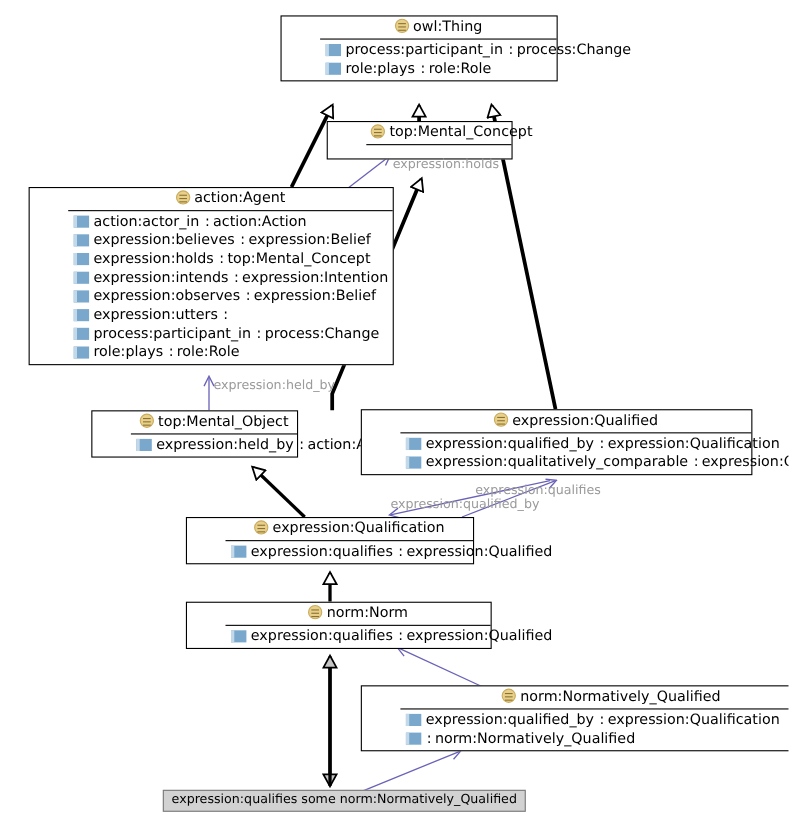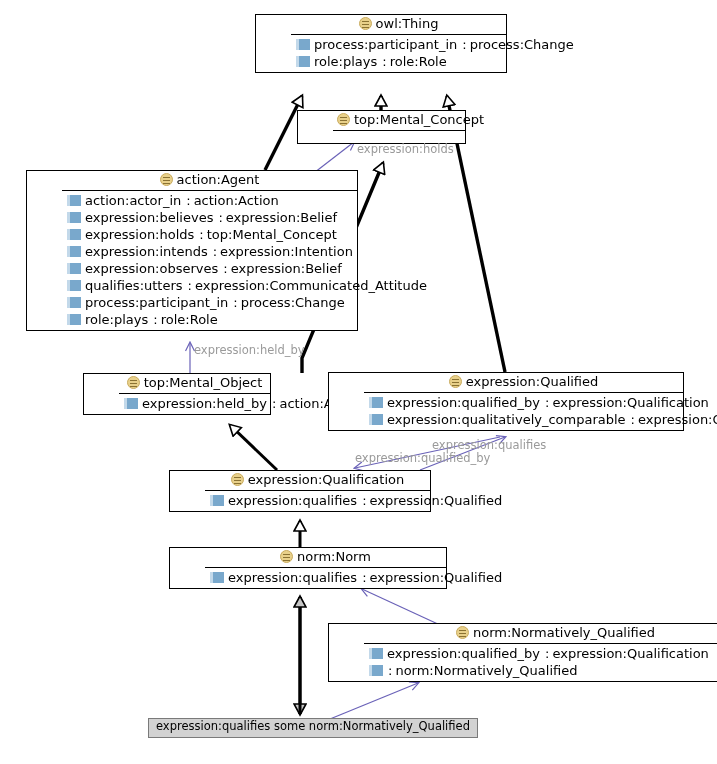--- a/index.html
+++ b/index.html
@@ -245,23 +245,22 @@
         <span>expression:Intention</span>
       </div>
       <div class="prop-row">
         <span class="prop-icon"></span>
         <span class="prop-name">expression:observes</span>
         <span class="prop-sep">:</span>
         <span>expression:Belief</span>
       </div>
       <div class="prop-row">
         <span class="prop-icon"></span>
-        <span class="prop-name">qualifies:utters</span>
-        <span class="prop-sep">:</span>
-        <span>expression:Communicated_Attitude</span>
+        <span class="prop-name">expression:utters</span>
+        <span class="prop-sep">:</span>
       </div>
       <div class="prop-row">
         <span class="prop-icon"></span>
         <span class="prop-name">process:participant_in</span>
         <span class="prop-sep">:</span>
         <span>process:Change</span>
       </div>
       <div class="prop-row">
         <span class="prop-icon"></span>
         <span class="prop-name">role:plays</span>

